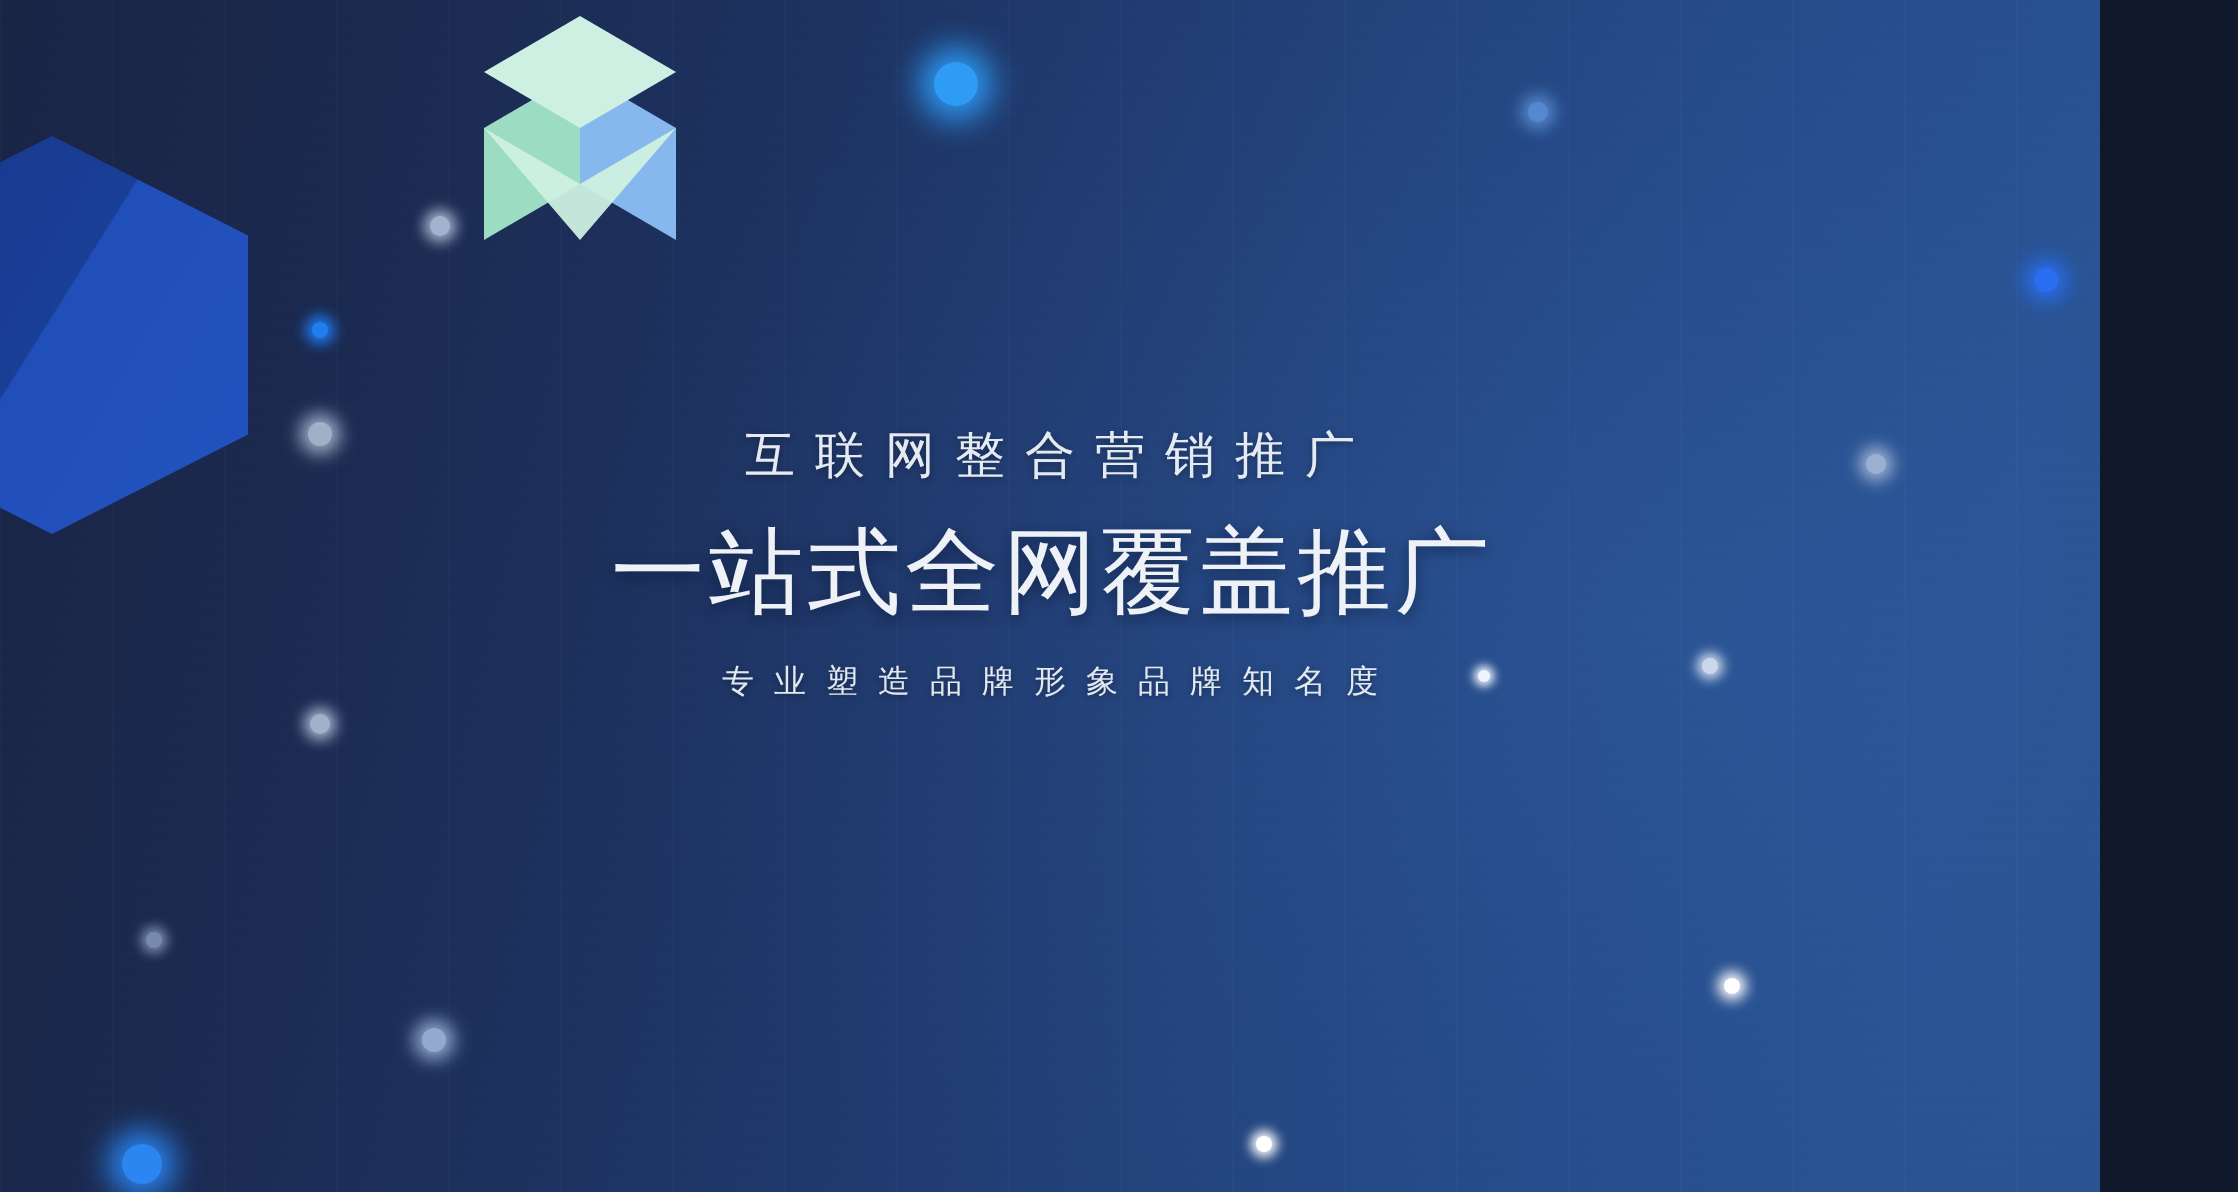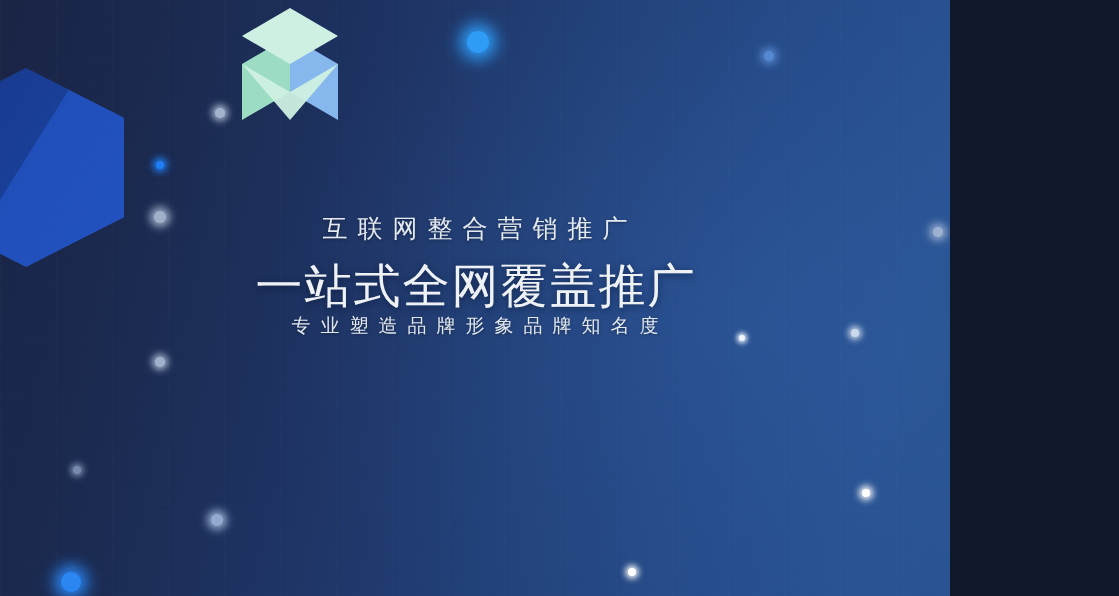--- a/index.html
+++ b/index.html
@@ -2,21 +2,21 @@
 <html><head>
 <meta charset="utf-8">
 <style>
   html, body {
     margin: 0;
     padding: 0;
     background: #10182c;
   }
   #stage {
     position: relative;
-    width: 950px;
+    width: 1050px;
     height: 596px;
     overflow: hidden;
     font-family: "Liberation Sans", "DejaVu Sans", sans-serif;
     background: linear-gradient(103deg,
         #1a2445 0%,
         #1b2a50 18%,
         #1e3464 38%,
         #22417a 58%,
         #254b88 76%,
         #285190 90%,
@@ -129,29 +129,28 @@
     margin-top: 21px;
     font-size: 47px;
     line-height: 1.02;
     letter-spacing: 2px;
     text-indent: 2px;
     color: #eef2f7;
     font-weight: 400;
     text-shadow: 0 2px 7px rgba(5,15,40,0.55);
   }
   #subline {
-    margin-top: 8px;
-    font-size: 19px;
+    margin-top: 24px;
+    font-size: 16px;
     line-height: 1;
     letter-spacing: 10px;
     text-indent: 10px;
     color: #e2e8f0;
     font-weight: 400;
     text-shadow: 0 1px 3px rgba(0,0,0,0.35);
-    font-family: Liberation Mono, monospace;
   }
 </style>
 </head>
 <body>
 
 <div id="stage">
 
   <div class="tex-v"></div>
   <div class="tex-h"></div>
   <div class="vignette"></div>

